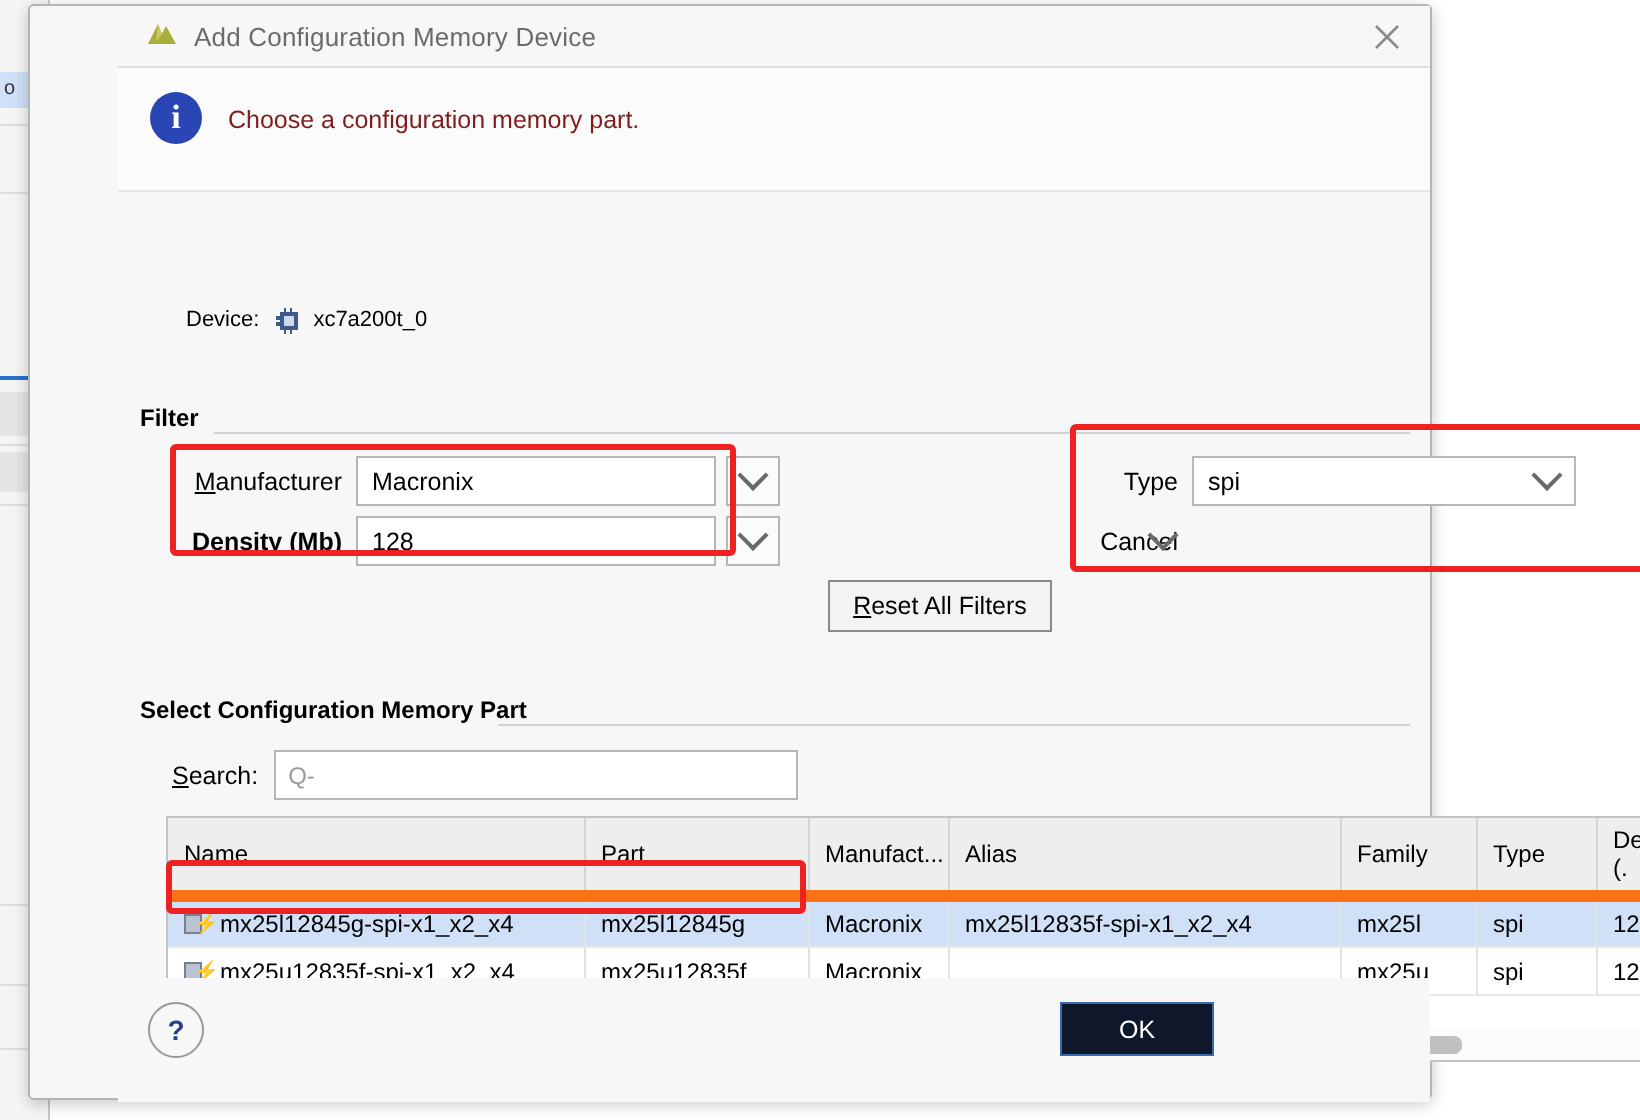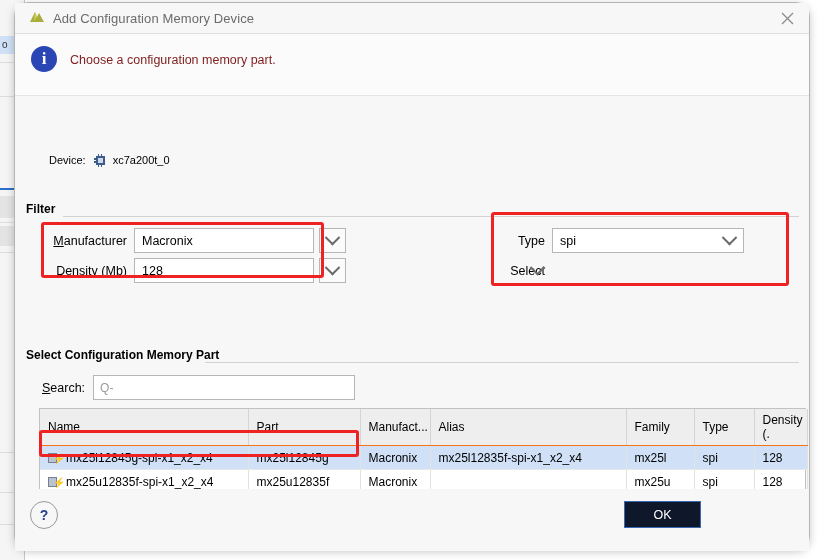--- a/index.html
+++ b/index.html
@@ -26,26 +26,27 @@
     box-sizing: border-box; overflow: hidden; line-height: 18px;
   }
   .bg-line { background: #dddddd; height: 1px; }
   .bg-blue { background: #2a6fc9; height: 2px; }
   .bg-grey { background: #e4e4e4; }
 
   
   #dialog {
     position: absolute;
     left: 14px; top: 2px;
-    width: 796px; height: 548px;
+    width: 702px; height: 548px;
     background: #f7f7f7;
     border: 1px solid #b4b4b4;
-    border-radius: 14px;
+    border-radius: 3px;
     box-sizing: border-box;
     box-shadow: 0 2px 8px rgba(0,0,0,0.22);
+    padding-left: 44px;
   }
 
   
   #titlebar {
     position: relative;
     height: 30px;
     background: #f7f7f7;
     border-bottom: 1px solid #dedede;
     display: flex; align-items: center;
   }
@@ -182,21 +183,21 @@
   
   #table-wrap {
     position: absolute; left: 24px; top: 374px;
     width: 767px; height: 123px;
     border: 1px solid #c2c2c2; background: #fff; box-sizing: border-box;
   }
   table#parts { border-collapse: collapse; width: 100%; table-layout: fixed; }
   table#parts th {
     background: #eeeeee;
     border-right: 1px solid #d4d4d4;
-    border-bottom: 1px solid #f97316;
+    border-bottom: 6px solid #f97316;
     font-weight: normal; font-size: 12px; text-align: left;
     padding: 4px 0 4px 8px; height: 20px; box-sizing: border-box;
     color: #000;
   }
   table#parts td {
     border-right: 1px solid #e2e2e2;
     border-bottom: 1px solid #e8e8e8;
     font-size: 12px; padding: 4px 0 4px 8px; height: 24px;
     box-sizing: border-box; white-space: nowrap; overflow: hidden;
   }
@@ -323,45 +324,48 @@
 
     <div class="combo-row" style="left:26px; top:194px;">
       <span class="combo-label" style="width:86px;"><span class="umn">M</span>anufacturer</span>
       <span class="combo-box" style="width:180px;">Macronix</span>
       <span class="combo-arrow">
           <span class="chev"></span>
         </span>
     </div>
 
     <div class="combo-row" style="left:26px; top:224px;">
-      <span class="combo-label" style="width:86px;">Density (<span class="umn">M</span>b)</span>
+      <span class="combo-label" style="width:86px;font-weight:bold;">Density (<span class="umn">M</span>b)</span>
       <span class="combo-box" style="width:180px;">128</span>
       <span class="combo-arrow">
           <span class="chev"></span>
         </span>
     </div>
 
     <div class="combo-row" style="left:488px; top:194px;">
       <span class="combo-label" style="width:42px;">Type</span>
       <span class="combo-box" style="width:192px;">spi</span>
       <span class="combo-arrow" style="margin-left:-28px;border:none;background:transparent;">
           <span class="chev"></span>
         </span>
     </div>
 
     <div class="combo-row" style="left:488px; top:224px;">
-      <span class="combo-label" style="width:42px;">Select</span>
+      <span class="combo-label" style="width:42px;">Cancel</span>
       <span class="combo-arrow" style="margin-left:-28px;border:none;background:transparent;">
           <span class="chev"></span>
         </span>
     </div>
 
     <div class="redbox" style="left:26px; top:188px; width:283px; height:56px;"></div>
     <div class="redbox" style="left:476px; top:178px; width:298px; height:74px;"></div>
 
+    <div id="reset-btn">
+      <span><span class="umn">R</span>eset All Filters</span>
+    </div>
 
     <div id="select-title">Select Configuration Memory Part</div>
     <div id="select-rule"></div>
 
     <div id="search-row">
       <span id="search-label"><span class="umn">S</span>earch:</span>
       <span id="search-input">
         <span id="search-glyph">Q-</span>
       </span>
     </div>

